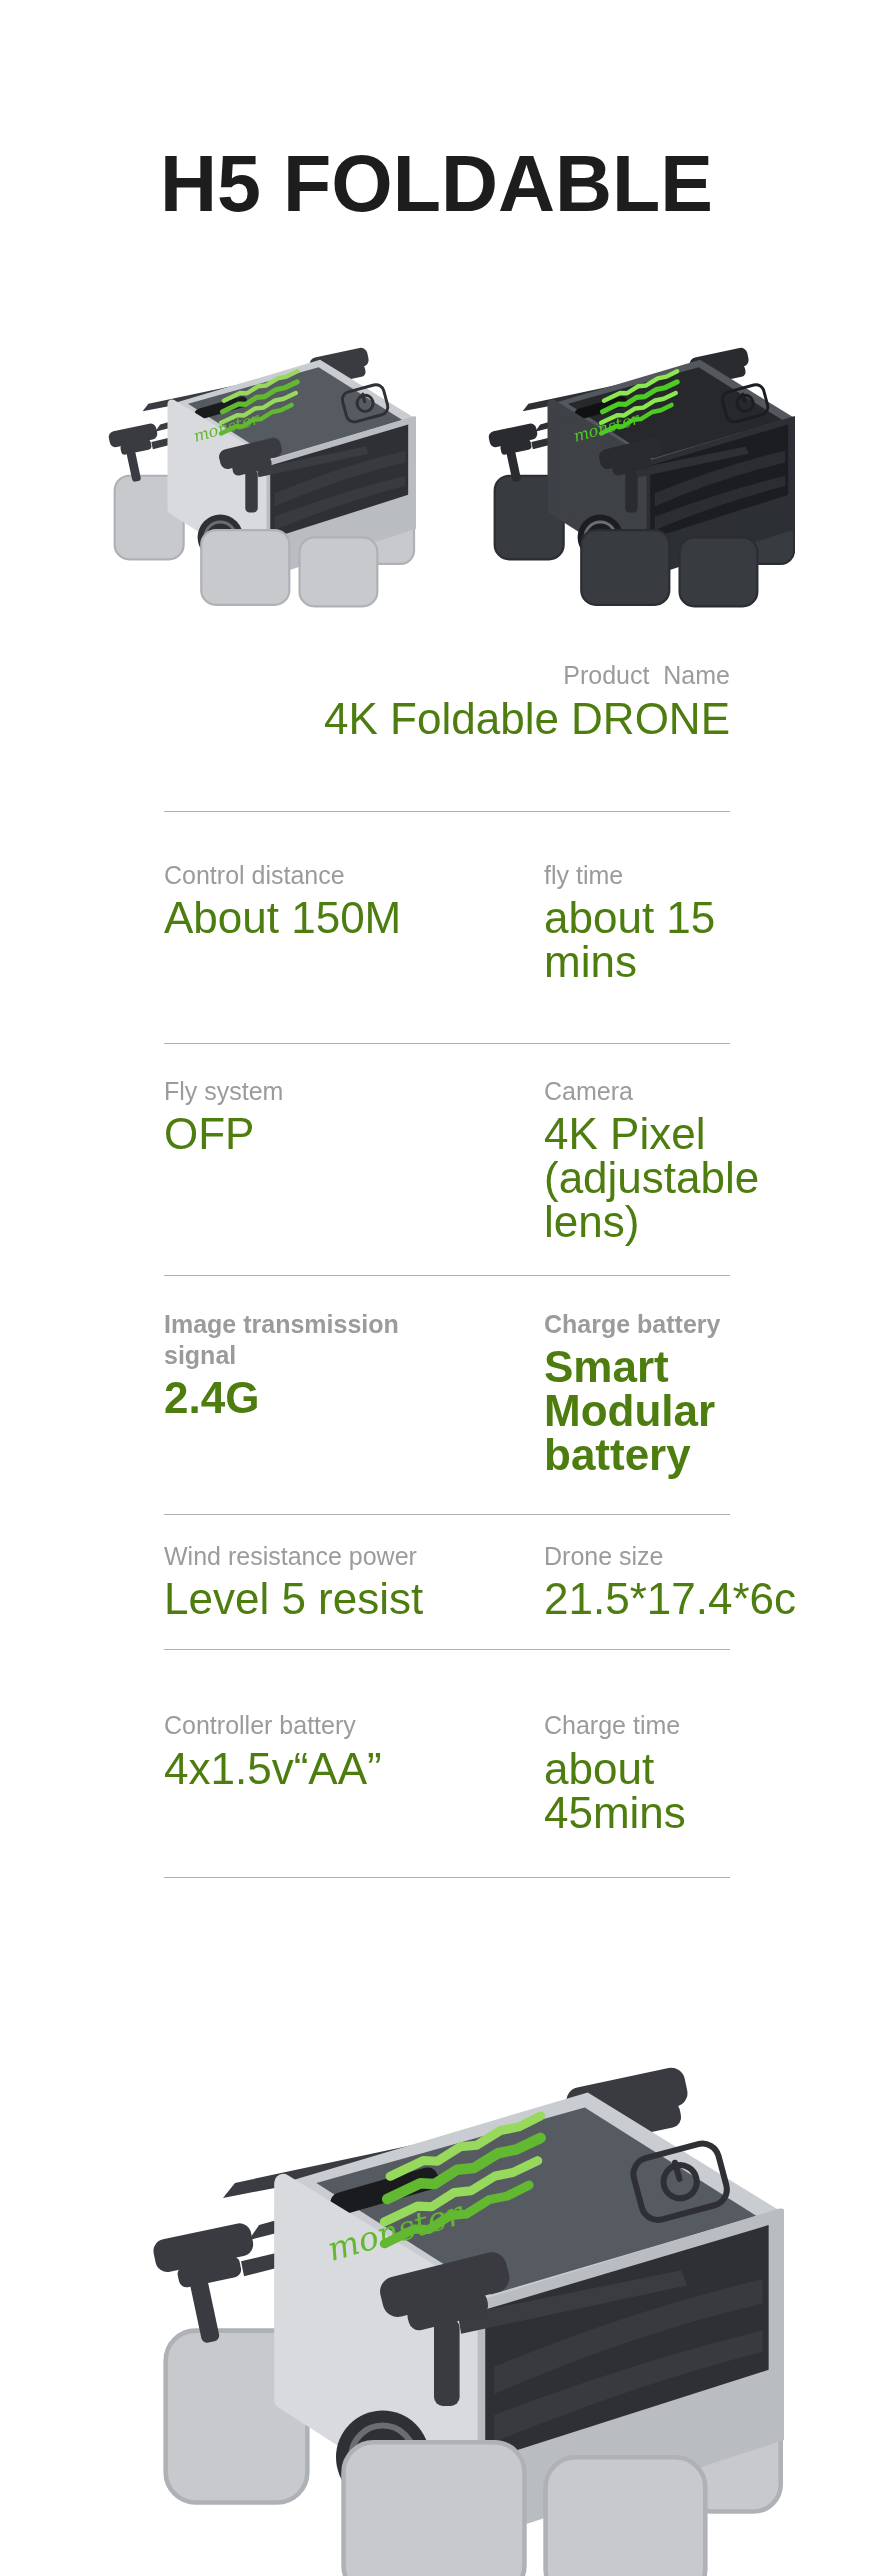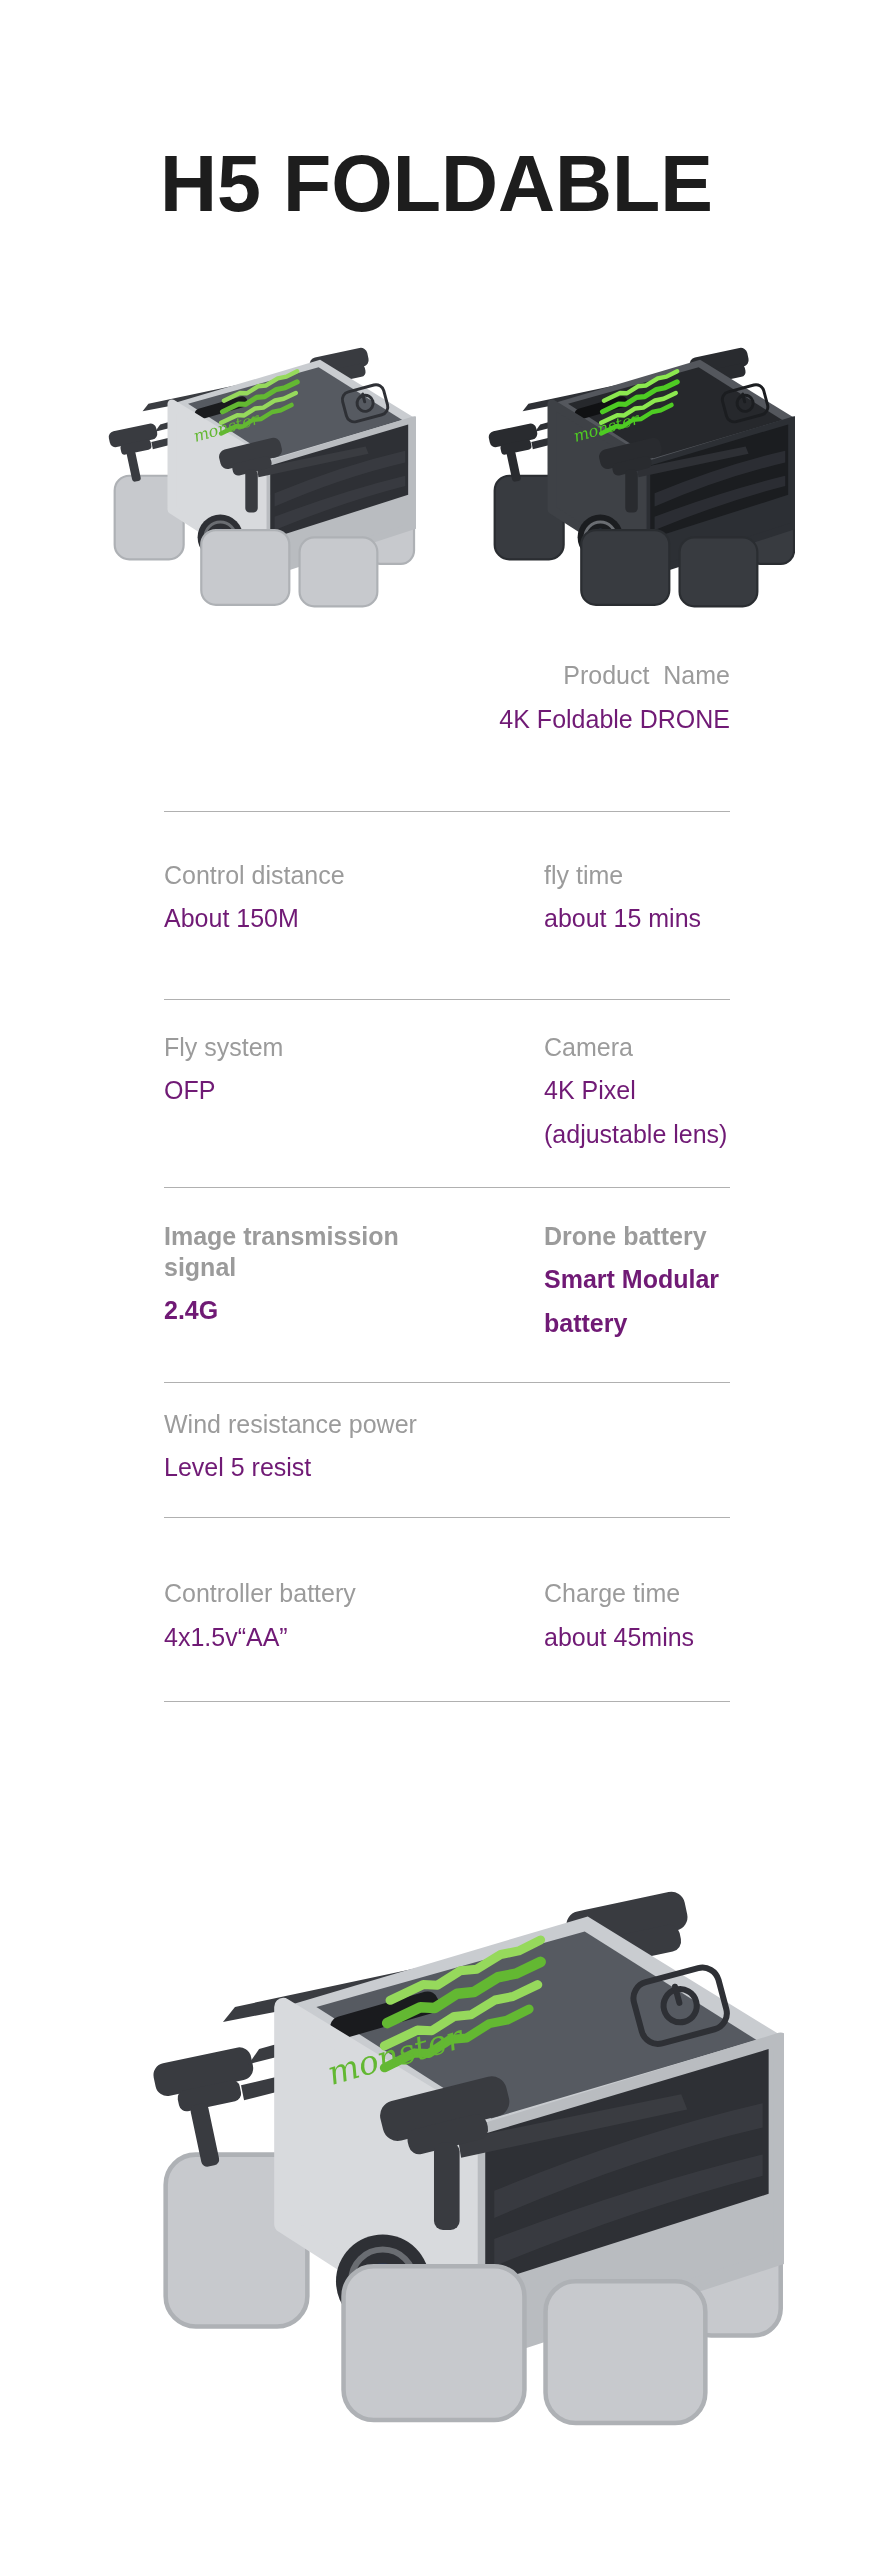--- a/index.html
+++ b/index.html
@@ -62,22 +62,22 @@
   .spec-row:nth-child(5){padding:26px 0 28px 0;}
   .spec-row:nth-child(6){padding:60px 0 42px 0;}
   .spec-row:nth-child(7){padding:57px 0 0 0;border-bottom:none;}
   .spec-label{
     font-size:25px;line-height:31px;
     color:#9b9b9b;
     white-space:pre-line;
   }
   .spec-value{
     margin-top:5.2px;
-    font-size:25px;line-height:44px;
-    color:#701a75;
+    font-size:44px;line-height:44px;
+    color:#4d7c0f;
     white-space:pre-line;
   }
   
   .hero{
     margin-top:127px;
     display:flex;
     justify-content:center;
   }
   .hero .drone-art{width:694px;height:603px;}
 </style>
@@ -251,30 +251,34 @@
       </div>
     </div>
 
     <div class="spec-row">
       <div class="cell">
         <div class="spec-label">Image transmission
 signal</div>
         <div class="spec-value">2.4G</div>
       </div>
       <div class="cell">
-        <div class="spec-label">Drone battery</div>
+        <div class="spec-label">Charge battery</div>
         <div class="spec-value">Smart Modular
 battery</div>
       </div>
     </div>
 
     <div class="spec-row">
       <div class="cell">
         <div class="spec-label">Wind resistance power</div>
         <div class="spec-value">Level 5 resist</div>
+      </div>
+      <div class="cell">
+        <div class="spec-label">Drone size</div>
+        <div class="spec-value">21.5*17.4*6cm</div>
       </div>
     </div>
 
     <div class="spec-row">
       <div class="cell">
         <div class="spec-label">Controller battery</div>
         <div class="spec-value">4x1.5v“AA”</div>
       </div>
       <div class="cell">
         <div class="spec-label">Charge time</div>

